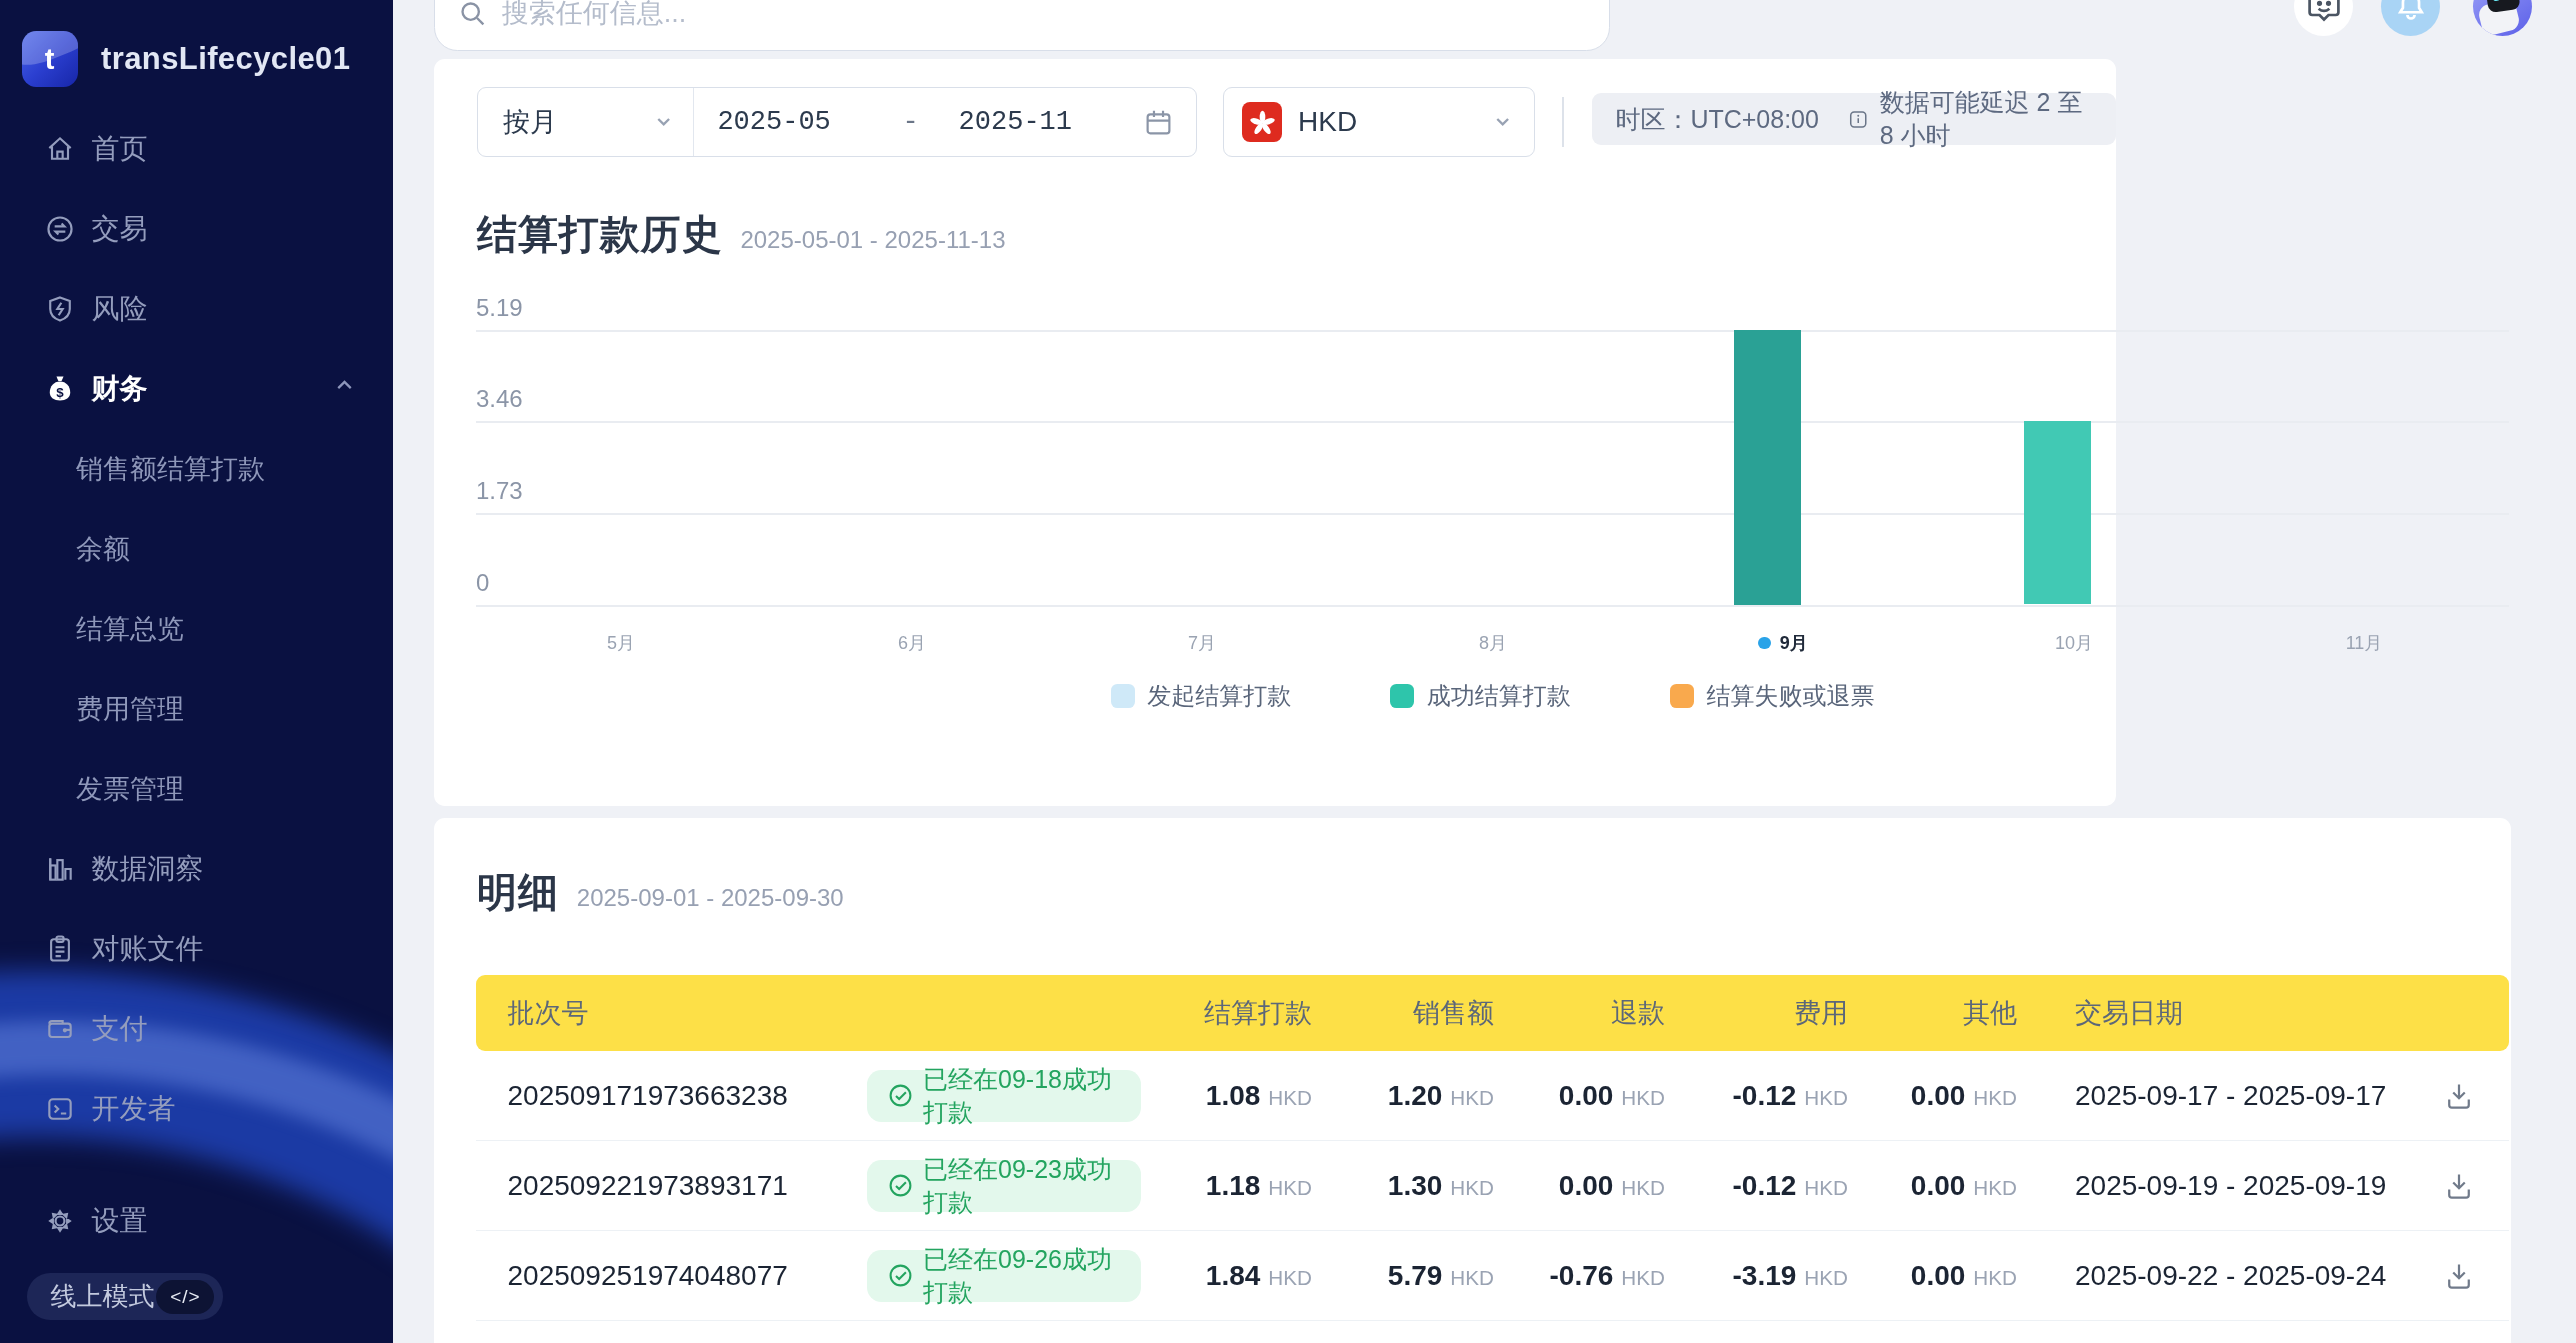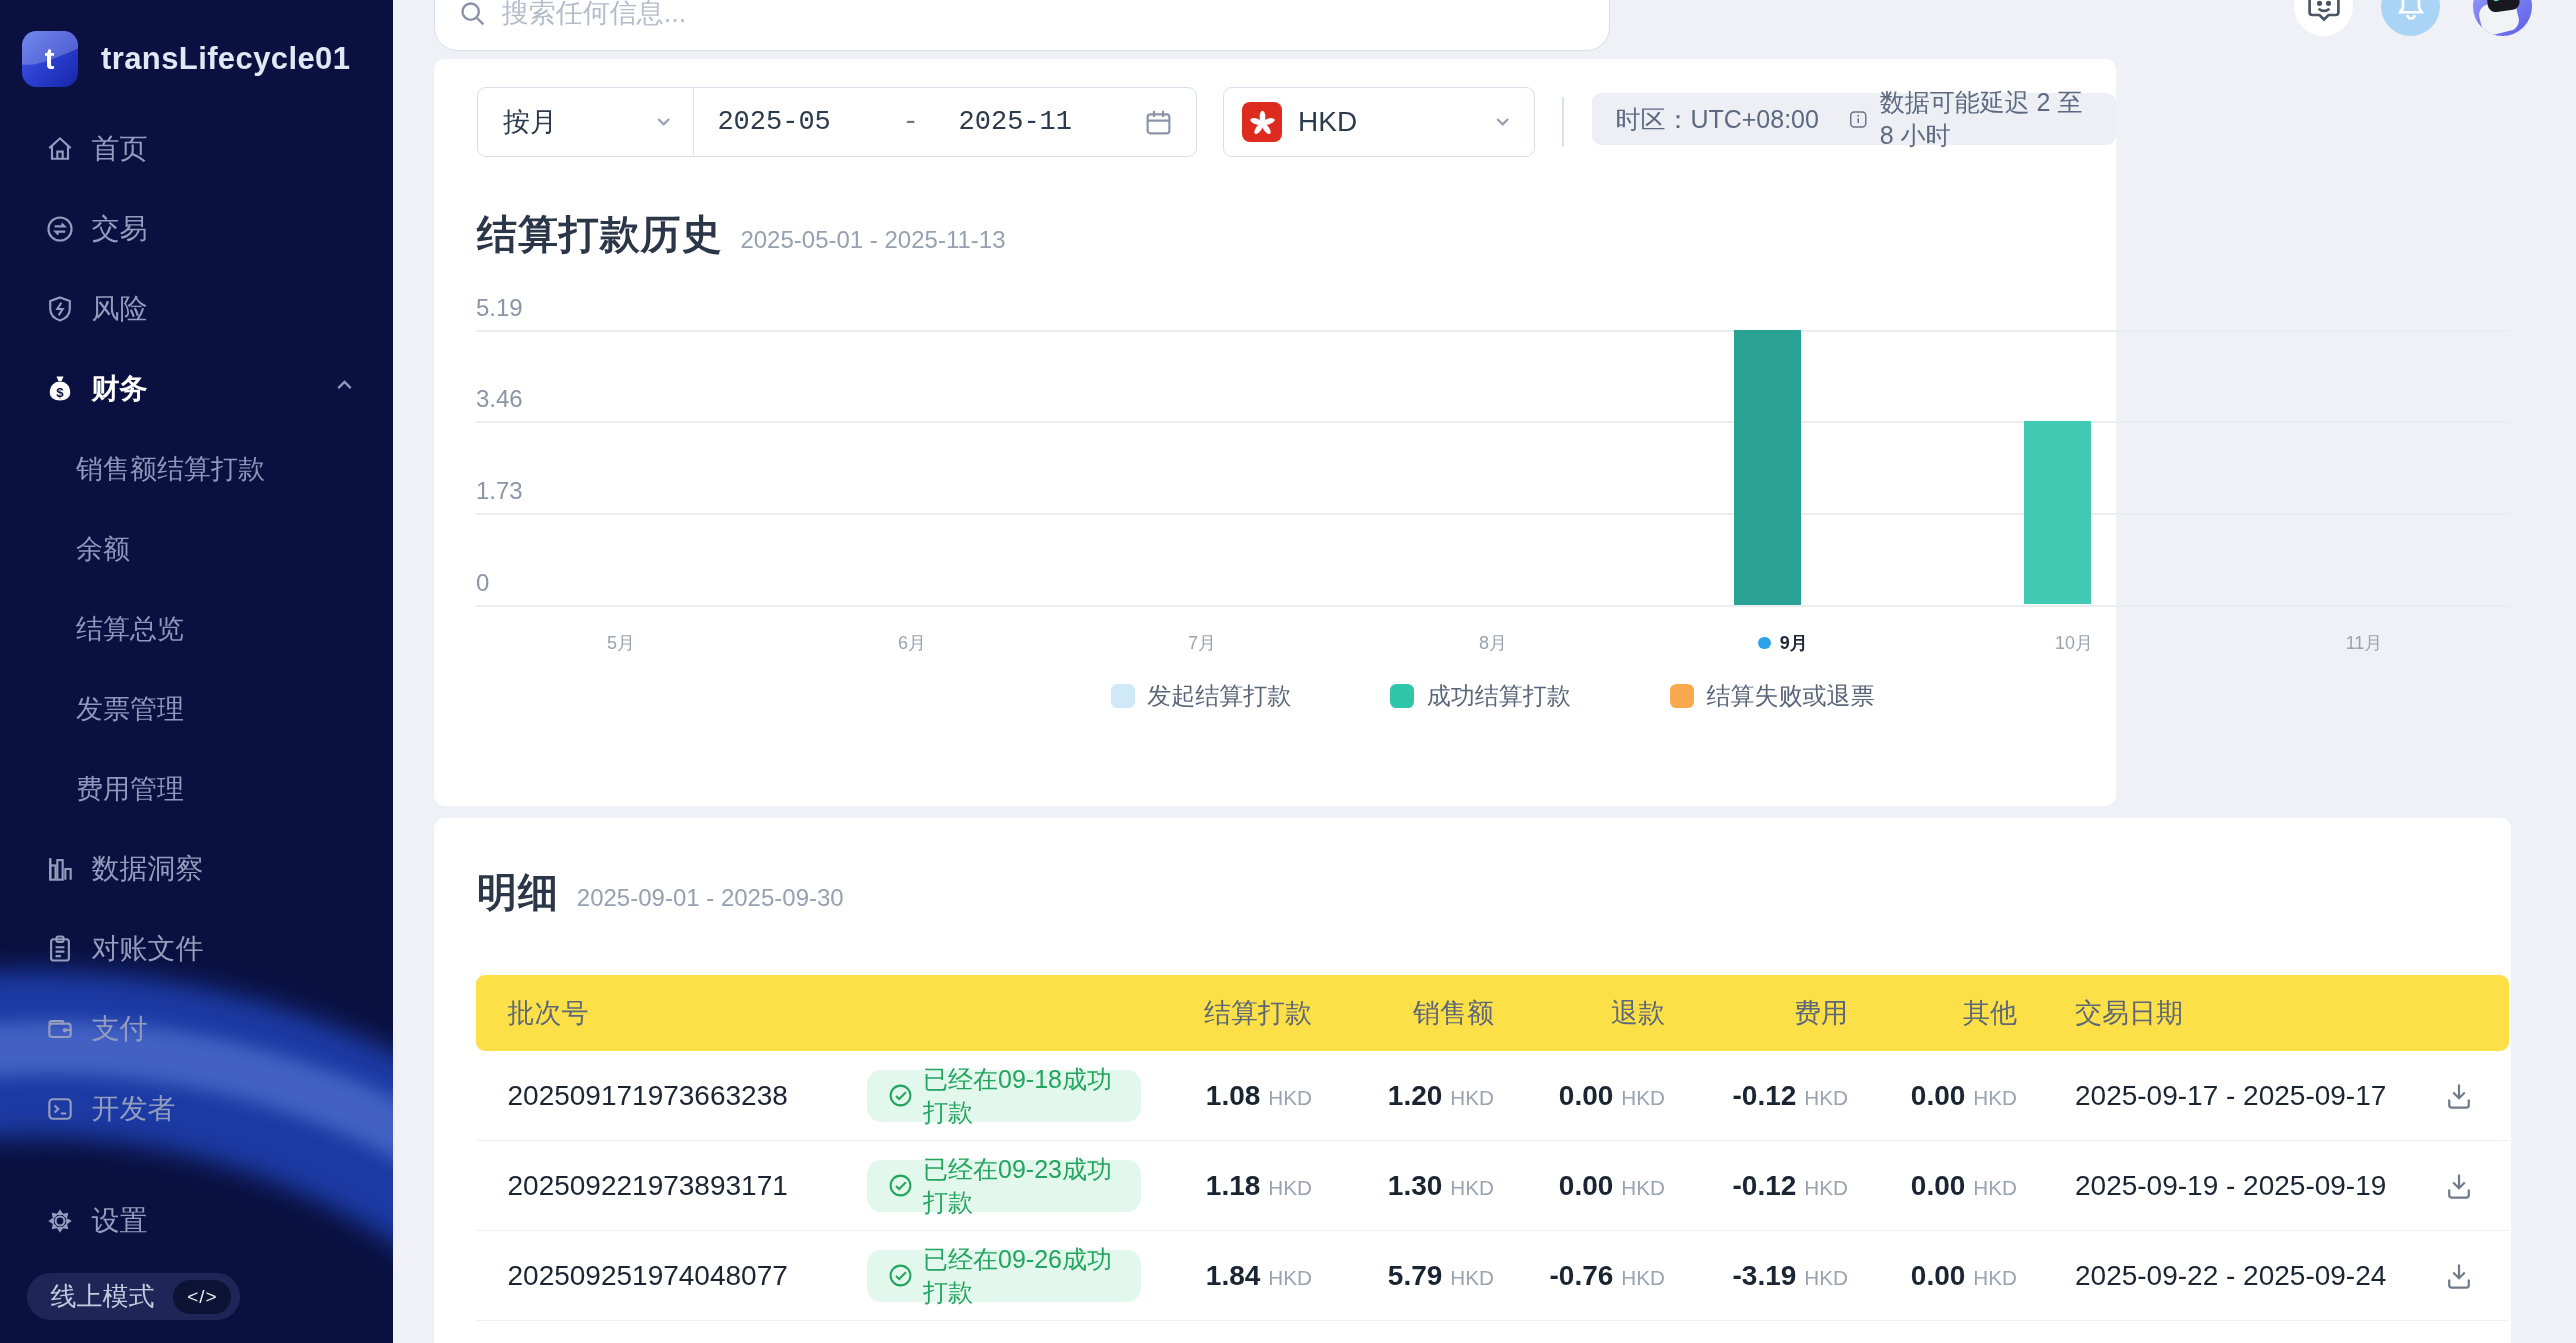--- a/index.html
+++ b/index.html
@@ -46,21 +46,21 @@
   .nav-row .nav-icon { width:34px; height:34px; flex:0 0 34px; display:flex; align-items:center; justify-content:center; }
   .nav-row .nav-icon svg { width:32px; height:32px; }
   .nav-row .nav-label { margin-left:14.4px; }
   .nav-row.active { color:#ffffff; font-weight:600; }
   .nav-row .chevron { margin-left:auto; color:#8d96bb; }
   .nav-sub { height:54px; display:flex; align-items:center; padding-left:76px; color:#8f98ba; font-size:27px; cursor:pointer; }
   .settings-row { position:absolute; top:1194px; left:0; right:0; }
   .mode-pill {
     position:absolute; left:27px; top:1273px; height:47px; border-radius:23.4px;
     background:rgba(125,140,195,0.17); display:flex; align-items:center;
-    padding:0 9px 0 23.4px; gap:19px; cursor:pointer;
+    padding:0 9px 0 23.4px; gap:2px; cursor:pointer;
   }
   .mode-pill .mode-label { color:#c3cade; font-size:26px; }
   .mode-pill .code-badge {
     height:34px; min-width:58px; border-radius:17px; background:#0d1334;
     color:#e8ecf5; font-size:19px; display:flex; align-items:center; justify-content:center;
     padding:0 10.8px; letter-spacing:0.9px;
   }
   
   .main { position:absolute; left:393px; top:0; right:0; bottom:0; }
   .search-bar {
@@ -197,22 +197,22 @@
           </svg>
         </span>
         <span class="nav-label">财务</span>
         <span class="chevron"><svg width="25" height="25" viewBox="0 0 28 28" fill="none" stroke="currentColor" stroke-width="2.6">
             <path d="M7 17 l7 -7 7 7"></path>
           </svg></span>
       </div>
       <div class="nav-sub">销售额结算打款</div>
       <div class="nav-sub">余额</div>
       <div class="nav-sub">结算总览</div>
+      <div class="nav-sub">费用管理</div>
       <div class="nav-sub">发票管理</div>
-      <div class="nav-sub">费用管理</div>
       <div class="nav-row">
         <span class="nav-icon">
           <svg viewBox="0 0 36 36" fill="none" stroke="currentColor" stroke-width="2.4">
             <path d="M7 6 v24 h0"></path>
             <path d="M7 30 V6 M7 30 h0"></path>
             <rect x="7" y="14" width="6" height="16"></rect>
             <rect x="15" y="8" width="6" height="22"></rect>
             <path d="M24 30 V18 h6 v12"></path>
           </svg>
         </span>

